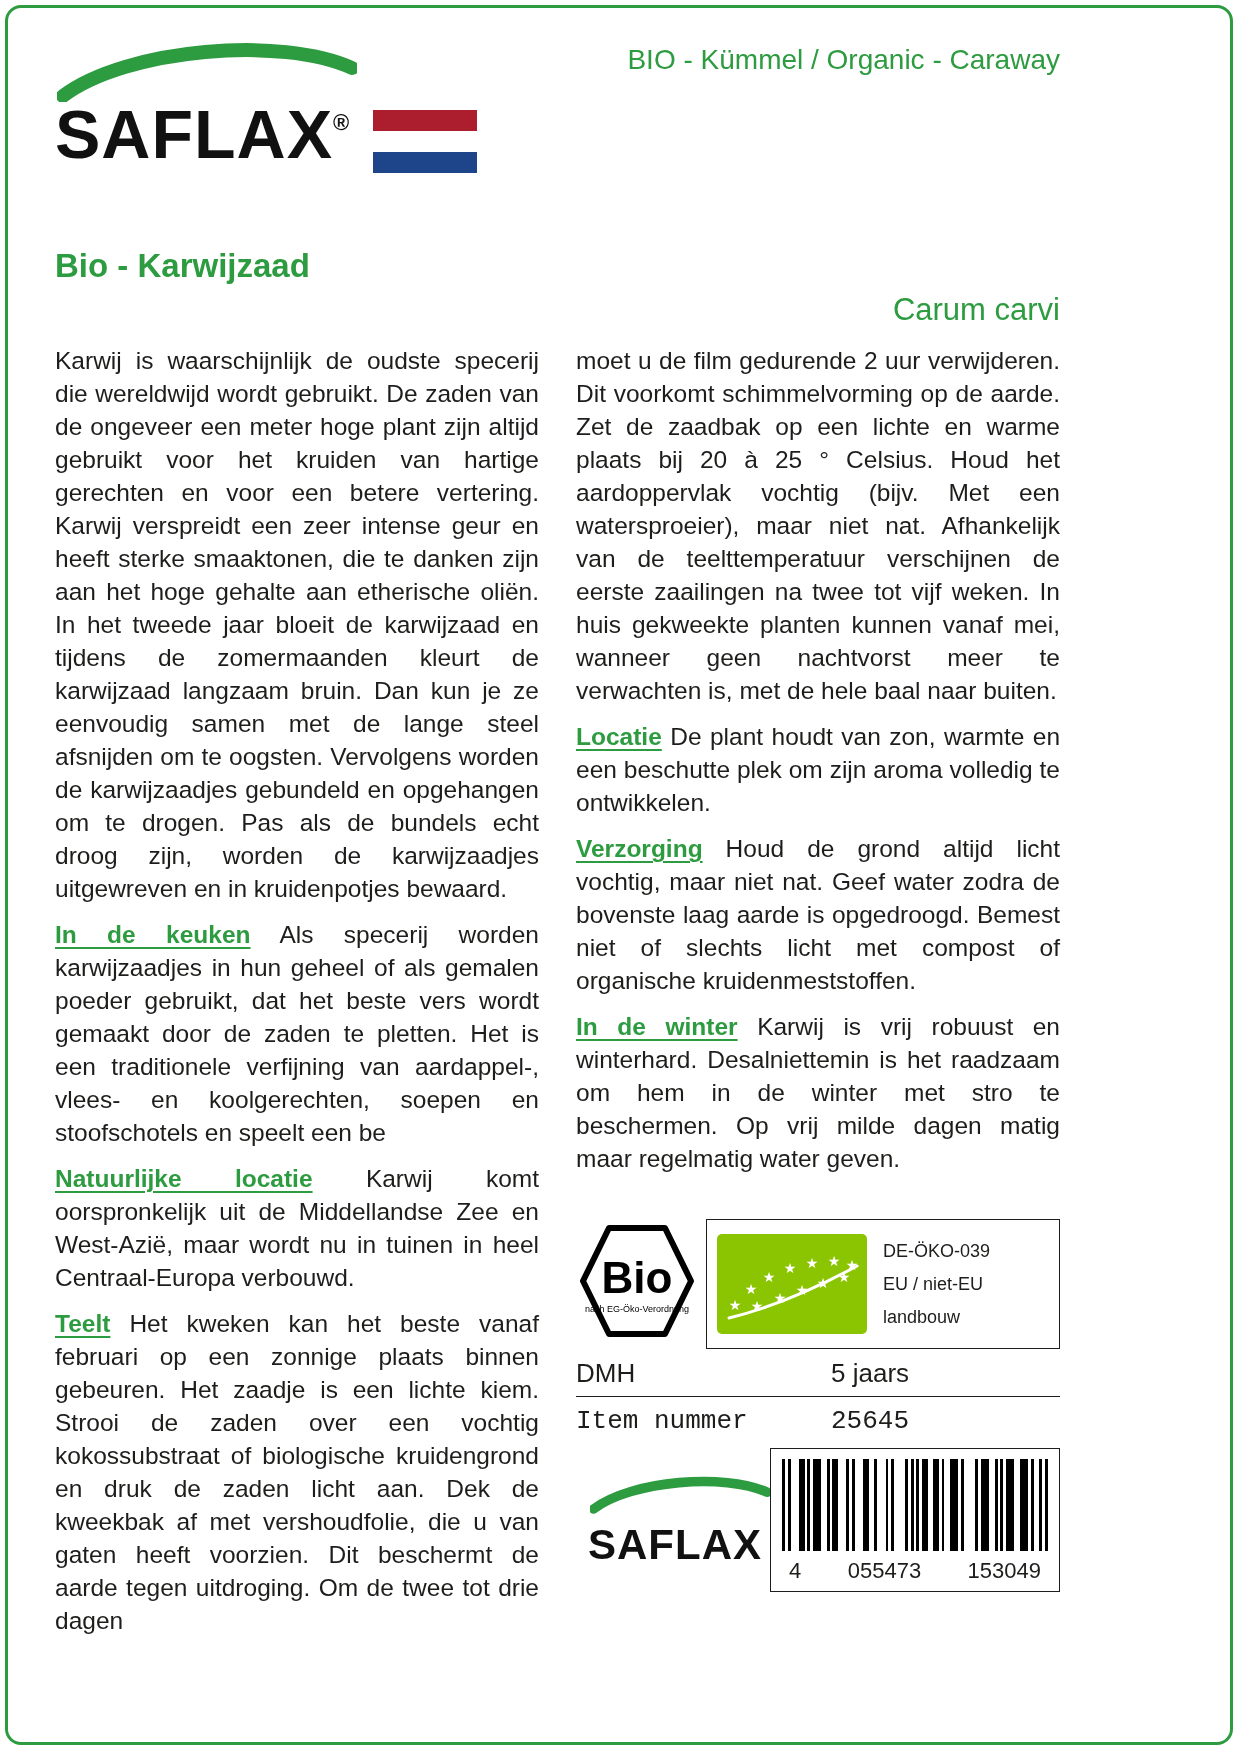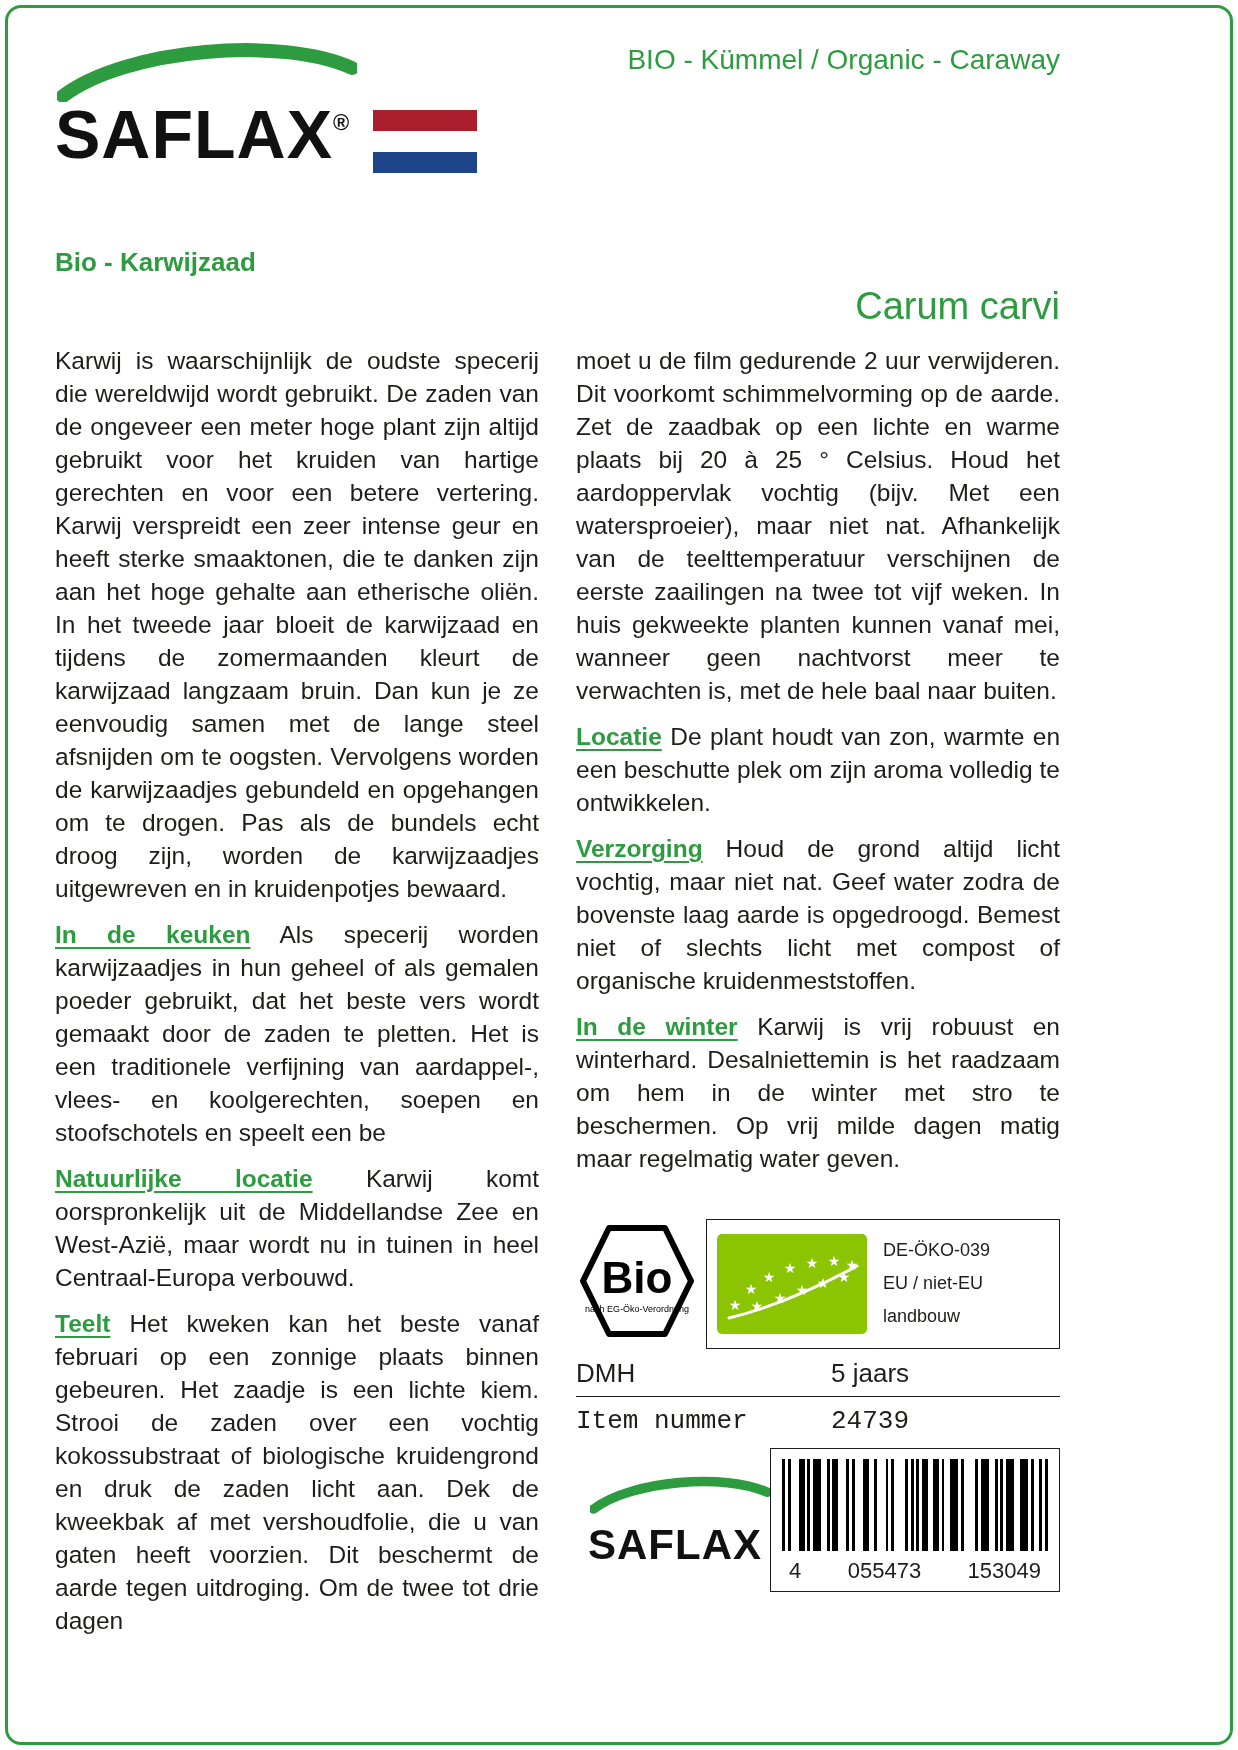--- a/index.html
+++ b/index.html
@@ -16,22 +16,22 @@
   .header{position:relative; height:202px;}
   .product-line{position:absolute; right:0; top:8px; color:var(--green); font-size:28px;}
   .logo{position:absolute; left:0; top:0; width:440px; height:160px;}
   .logo-arc{position:absolute; left:2px; top:4px;}
   .wordmark{position:absolute; left:0; top:64px; font-size:68px; font-weight:bold; letter-spacing:1px; color:#111; line-height:1;text-align:right;}
   .wordmark sup{font-size:22px; vertical-align:28px;}
   .flag{position:absolute; left:318px; top:74px; width:104px; height:63px; display:flex; flex-direction:column;}
   .flag div{flex:1;}
   .flag .r{background:var(--flag-red);} .flag .w{background:var(--flag-white);} .flag .b{background:var(--flag-blue);}
 
-  h1.title{color:var(--green); font-size:26px; font-weight:bold; margin:10px 0 0 0; line-height:1.1;}
-  .latin{color:var(--green); font-size:38px; text-align:right; margin-top:8px;}
+  h1.title{color:var(--green); font-size:33px; font-weight:bold; margin:10px 0 0 0; line-height:1.1;}
+  .latin{color:var(--green); font-size:31px; text-align:right; margin-top:8px;}
 
   
   .cols{display:flex; gap:37px; margin-top:16px;}
   .col{width:490px; font-size:24.5px; line-height:33px; text-align:justify;}
   p.block{margin:0 0 13px 0;}
   .sec-head{color:var(--green); font-weight:bold; text-decoration:underline; text-decoration-thickness:2px; text-underline-offset:4px;}
   .sec-head:empty{display:none;}
 
   
   .cert-area{margin-top:44px; font-size:26px;}
@@ -151,21 +151,21 @@
               </div>
             </div>
           </div>
 
           <div class="detail-row">
             <div class="detail-label">DMH</div>
             <div class="detail-value">5 jaars</div>
           </div>
           <div class="detail-row last">
             <div class="detail-label">Item nummer</div>
-            <div class="detail-value">24739</div>
+            <div class="detail-value">25645</div>
           </div>
 
           <div class="cert-row3">
             <div class="saflax-small">
               <svg class="logo-arc" width="180" height="40" viewBox="0 0 300 62">
                 <path d="M6,56 C70,8 225,-4 295,28" fill="none" style="stroke:var(--green)" stroke-width="16" stroke-linecap="round"></path>
               </svg>
               <div class="wordmark">SAFLAX</div>
             </div>
             <div class="barcode-box">

